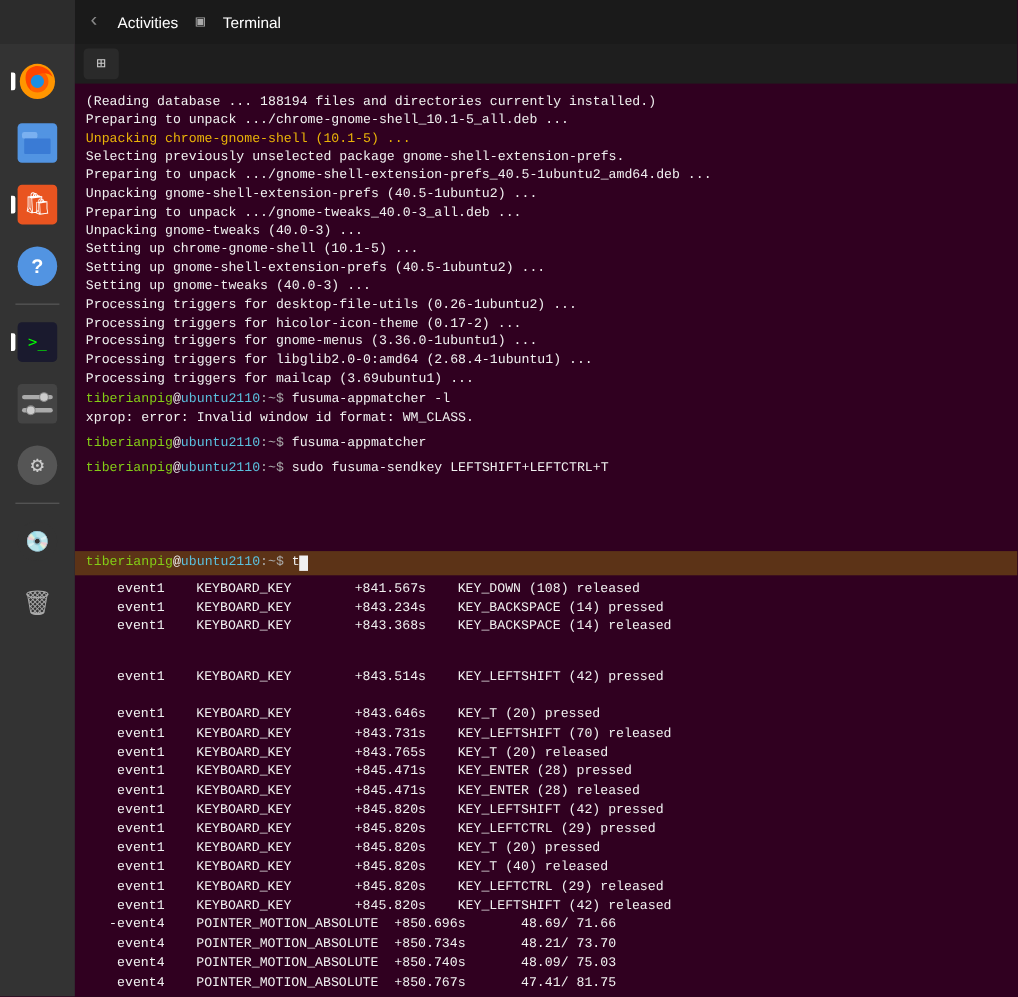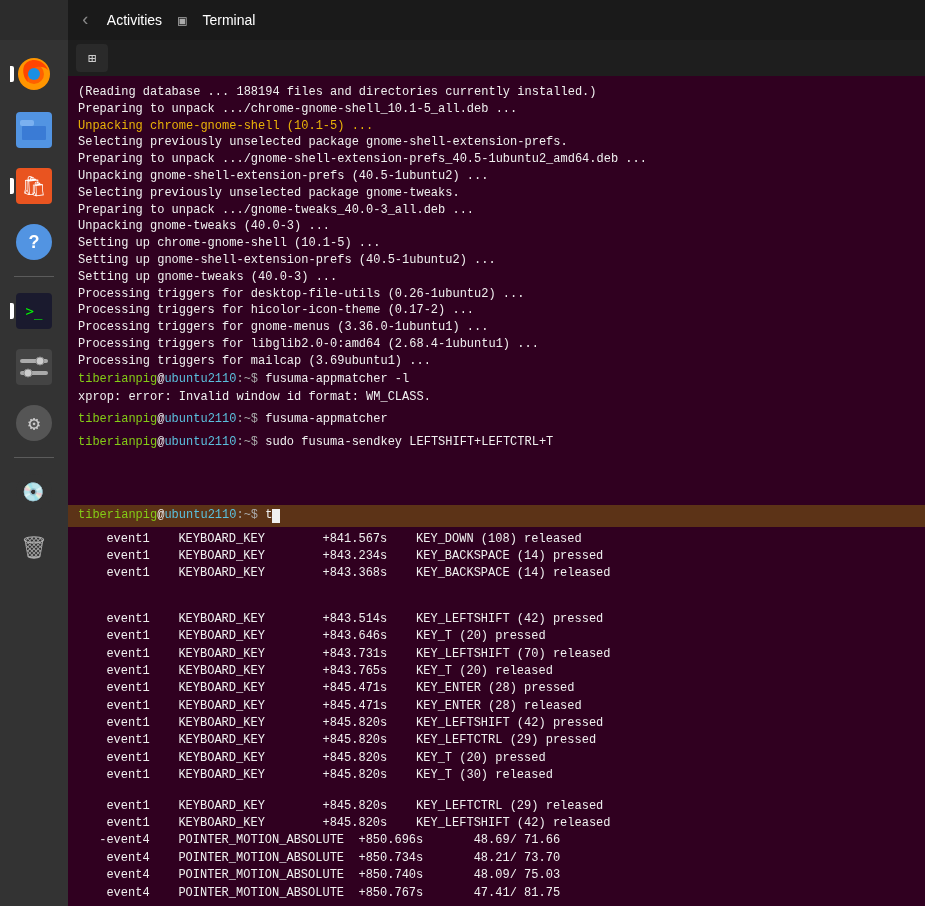--- a/index.html
+++ b/index.html
@@ -377,21 +377,20 @@
       <div class="terminal-tab">⊞</div>
     </div>
 
     <div class="terminal-output">
       <div style="color:#f0f0f0; font-size:12px; line-height:1.4;">(Reading database ... 188194 files and directories currently installed.)</div>
       <div style="color:#f0f0f0; font-size:12px; line-height:1.4;">Preparing to unpack .../chrome-gnome-shell_10.1-5_all.deb ...</div>
       <div style="color:#eab308; font-size:12px; line-height:1.4;">Unpacking chrome-gnome-shell (10.1-5) ...</div>
       <div style="color:#f0f0f0; font-size:12px; line-height:1.4;">Selecting previously unselected package gnome-shell-extension-prefs.</div>
       <div style="color:#f0f0f0; font-size:12px; line-height:1.4;">Preparing to unpack .../gnome-shell-extension-prefs_40.5-1ubuntu2_amd64.deb ...</div>
       <div style="color:#f0f0f0; font-size:12px; line-height:1.4;">Unpacking gnome-shell-extension-prefs (40.5-1ubuntu2) ...</div>
-      <div style="color:#f0f0f0; font-size:12px; line-height:1.4;">Selecting previously unselected package gnome-tweaks.</div>
       <div style="color:#f0f0f0; font-size:12px; line-height:1.4;">Preparing to unpack .../gnome-tweaks_40.0-3_all.deb ...</div>
       <div style="color:#f0f0f0; font-size:12px; line-height:1.4;">Unpacking gnome-tweaks (40.0-3) ...</div>
       <div style="color:#f0f0f0; font-size:12px; line-height:1.4;">Setting up chrome-gnome-shell (10.1-5) ...</div>
       <div style="color:#f0f0f0; font-size:12px; line-height:1.4;">Setting up gnome-shell-extension-prefs (40.5-1ubuntu2) ...</div>
       <div style="color:#f0f0f0; font-size:12px; line-height:1.4;">Setting up gnome-tweaks (40.0-3) ...</div>
       <div style="color:#f0f0f0; font-size:12px; line-height:1.4;">Processing triggers for desktop-file-utils (0.26-1ubuntu2) ...</div>
       <div style="color:#f0f0f0; font-size:12px; line-height:1.4;">Processing triggers for hicolor-icon-theme (0.17-2) ...</div>
       <div style="color:#f0f0f0; font-size:12px; line-height:1.4;">Processing triggers for gnome-menus (3.36.0-1ubuntu1) ...</div>
       <div style="color:#f0f0f0; font-size:12px; line-height:1.4;">Processing triggers for libglib2.0-0:amd64 (2.68.4-1ubuntu1) ...</div>
       <div style="color:#f0f0f0; font-size:12px; line-height:1.4;">Processing triggers for mailcap (3.69ubuntu1) ...</div>
@@ -415,30 +414,30 @@
 
     <div class="active-input-line" style="font-size:12px; line-height:1.8; min-height:22px;">
       <span class="prompt-user">tiberianpig</span><span style="color:#f0f0f0;">@</span><span class="prompt-host">ubuntu2110</span><span style="color:#aaa;">:~$</span>&nbsp;<span class="cmd-text">t</span><span class="cursor-block"></span>
     </div>
 
     <div class="output-section">
       <div class="event-line" style="font-size:12px;">  event1    KEYBOARD_KEY        +841.567s    KEY_DOWN (108) released</div>
       <div class="event-line" style="font-size:12px;">  event1    KEYBOARD_KEY        +843.234s    KEY_BACKSPACE (14) pressed</div>
       <div class="event-line" style="font-size:12px;">  event1    KEYBOARD_KEY        +843.368s    KEY_BACKSPACE (14) released</div>
       <div class="event-line" style="font-size:12px;margin-top:28px;">  event1    KEYBOARD_KEY        +843.514s    KEY_LEFTSHIFT (42) pressed</div>
-      <div class="event-line" style="font-size:12px;">  event1    KEYBOARD_KEY        +843.646s    KEY_T (20) pressed</div>
+      <div class="event-line" style="font-size:12px;margin-top:17px;">  event1    KEYBOARD_KEY        +843.646s    KEY_T (20) pressed</div>
       <div class="event-line" style="font-size:12px;">  event1    KEYBOARD_KEY        +843.731s    KEY_LEFTSHIFT (70) released</div>
       <div class="event-line" style="font-size:12px;">  event1    KEYBOARD_KEY        +843.765s    KEY_T (20) released</div>
       <div class="event-line" style="font-size:12px;">  event1    KEYBOARD_KEY        +845.471s    KEY_ENTER (28) pressed</div>
       <div class="event-line" style="font-size:12px;">  event1    KEYBOARD_KEY        +845.471s    KEY_ENTER (28) released</div>
       <div class="event-line" style="font-size:12px;">  event1    KEYBOARD_KEY        +845.820s    KEY_LEFTSHIFT (42) pressed</div>
       <div class="event-line" style="font-size:12px;">  event1    KEYBOARD_KEY        +845.820s    KEY_LEFTCTRL (29) pressed</div>
       <div class="event-line" style="font-size:12px;">  event1    KEYBOARD_KEY        +845.820s    KEY_T (20) pressed</div>
-      <div class="event-line" style="font-size:12px;">  event1    KEYBOARD_KEY        +845.820s    KEY_T (30) released</div>
-      <div class="event-line" style="font-size:12px;margin-top:13px;">  event1    KEYBOARD_KEY        +845.820s    KEY_LEFTCTRL (29) released</div>
+      <div class="event-line" style="font-size:12px;">  event1    KEYBOARD_KEY        +845.820s    KEY_T (40) released</div>
+      <div class="event-line" style="font-size:12px;">  event1    KEYBOARD_KEY        +845.820s    KEY_LEFTCTRL (29) released</div>
       <div class="event-line" style="font-size:12px;">  event1    KEYBOARD_KEY        +845.820s    KEY_LEFTSHIFT (42) released</div>
       <div class="event-line" style="font-size:12px;"> -event4    POINTER_MOTION_ABSOLUTE  +850.696s       48.69/ 71.66</div>
       <div class="event-line" style="font-size:12px;">  event4    POINTER_MOTION_ABSOLUTE  +850.734s       48.21/ 73.70</div>
       <div class="event-line" style="font-size:12px;">  event4    POINTER_MOTION_ABSOLUTE  +850.740s       48.09/ 75.03</div>
       <div class="event-line" style="font-size:12px;">  event4    POINTER_MOTION_ABSOLUTE  +850.767s       47.41/ 81.75</div>
     </div>
   </div>
 </div>
 
 </body></html>

